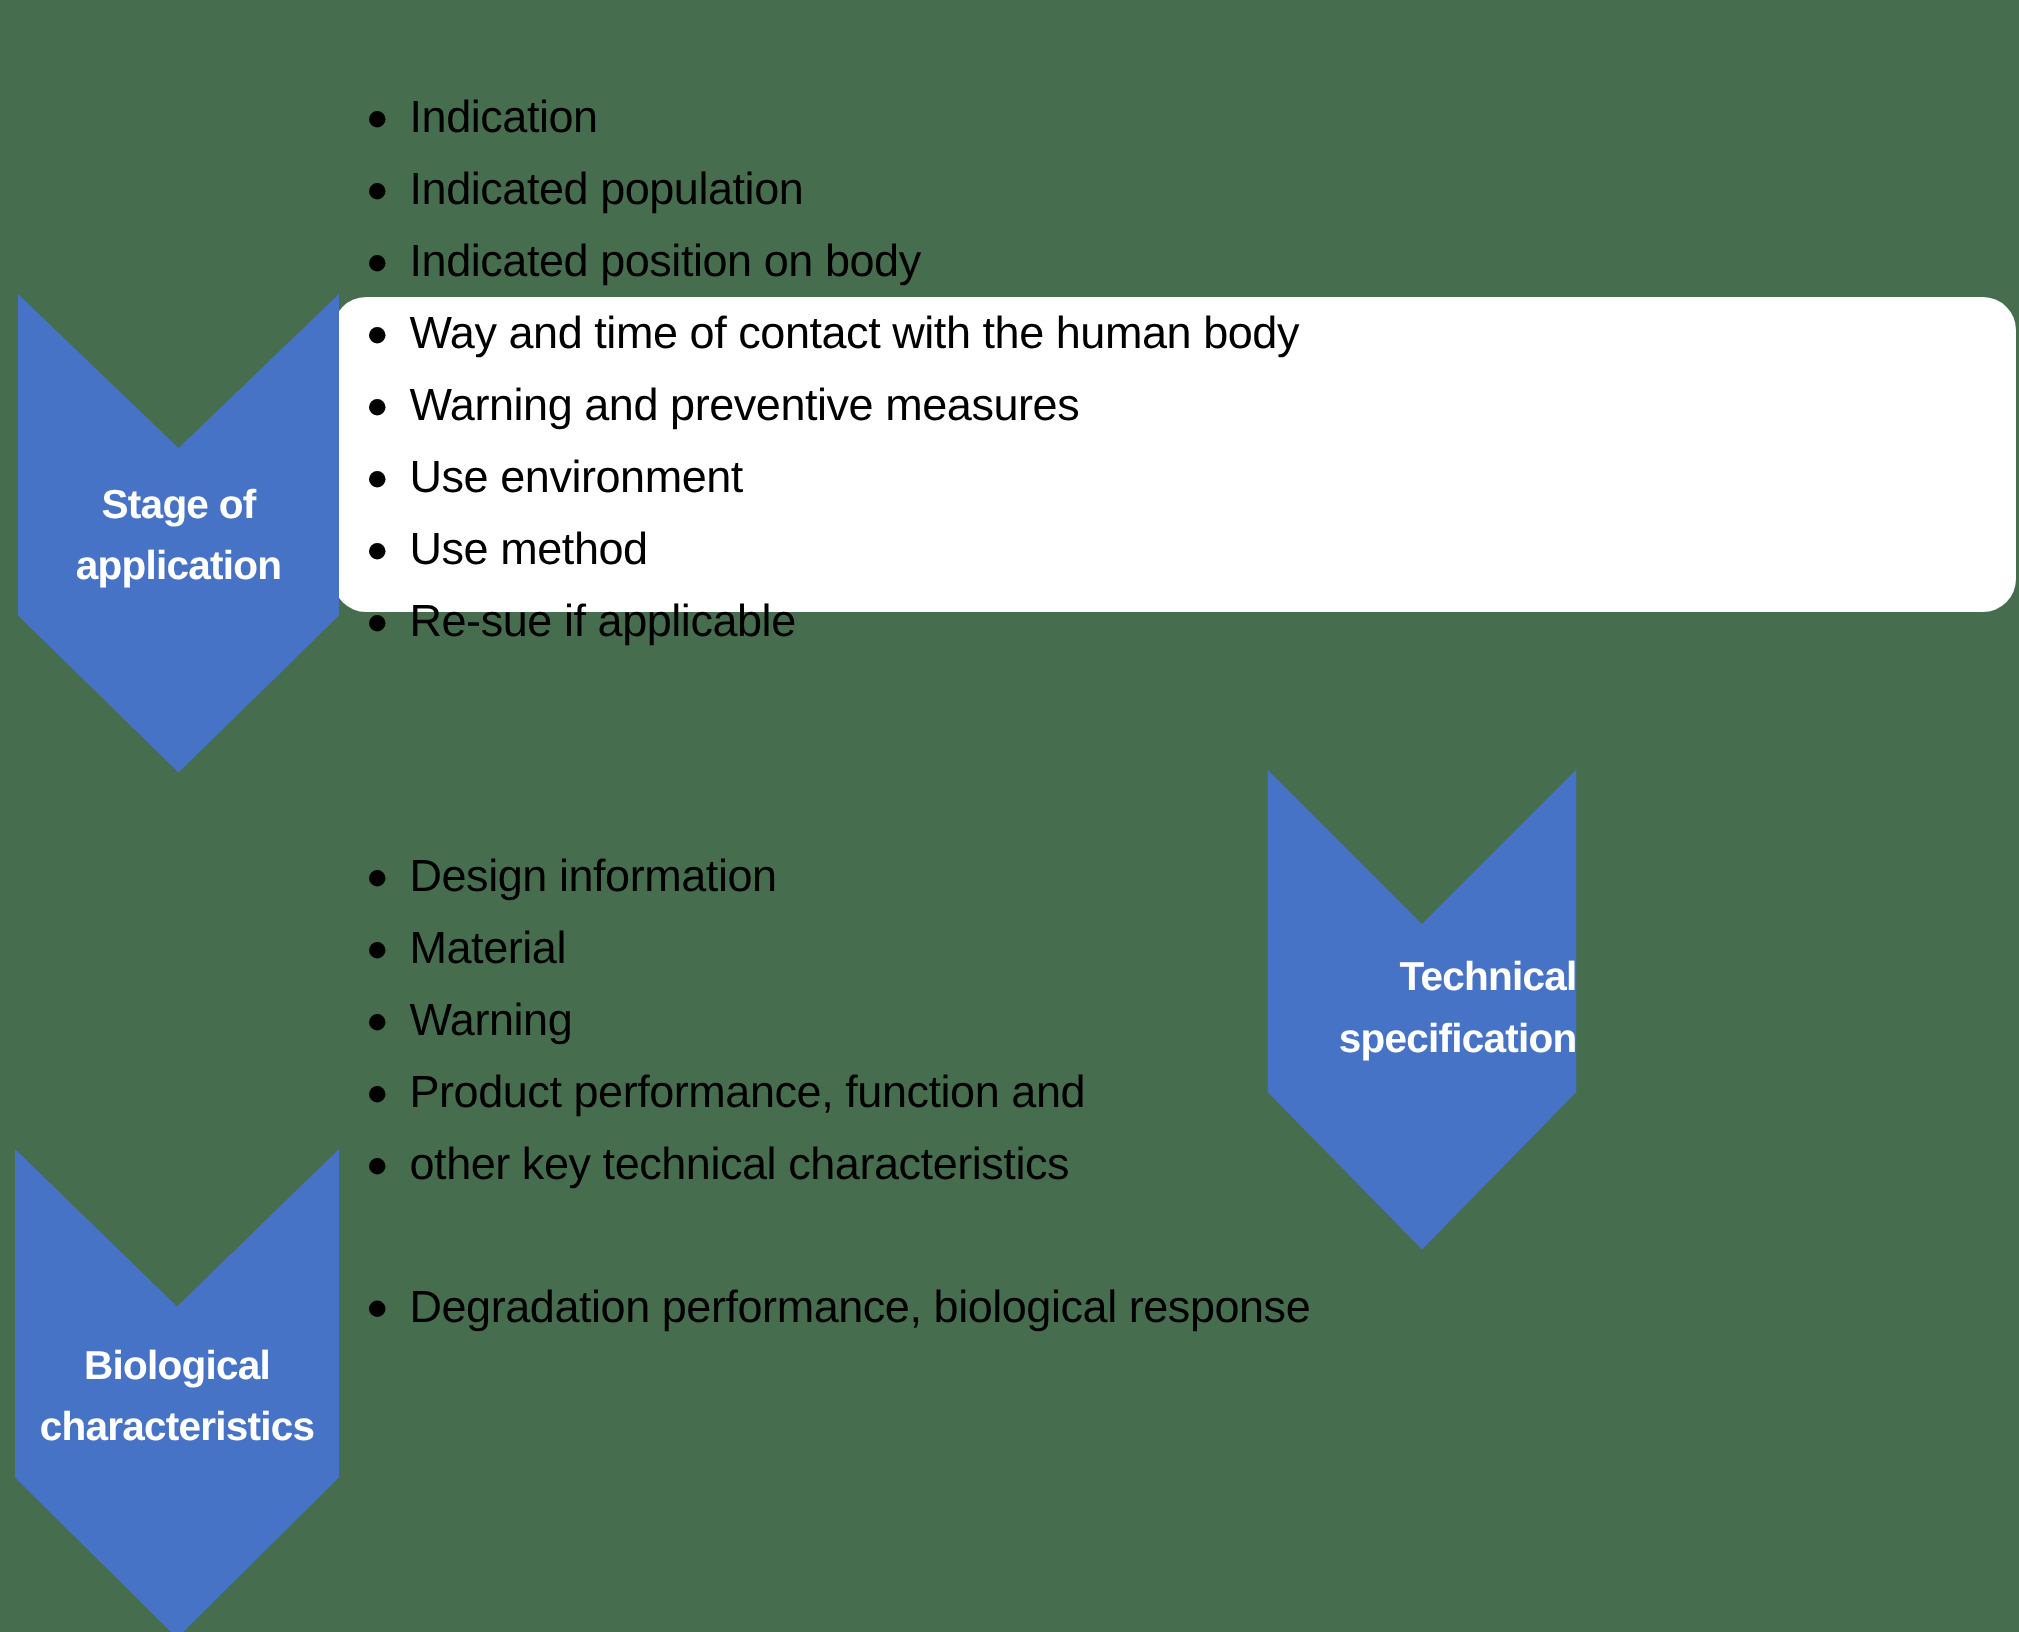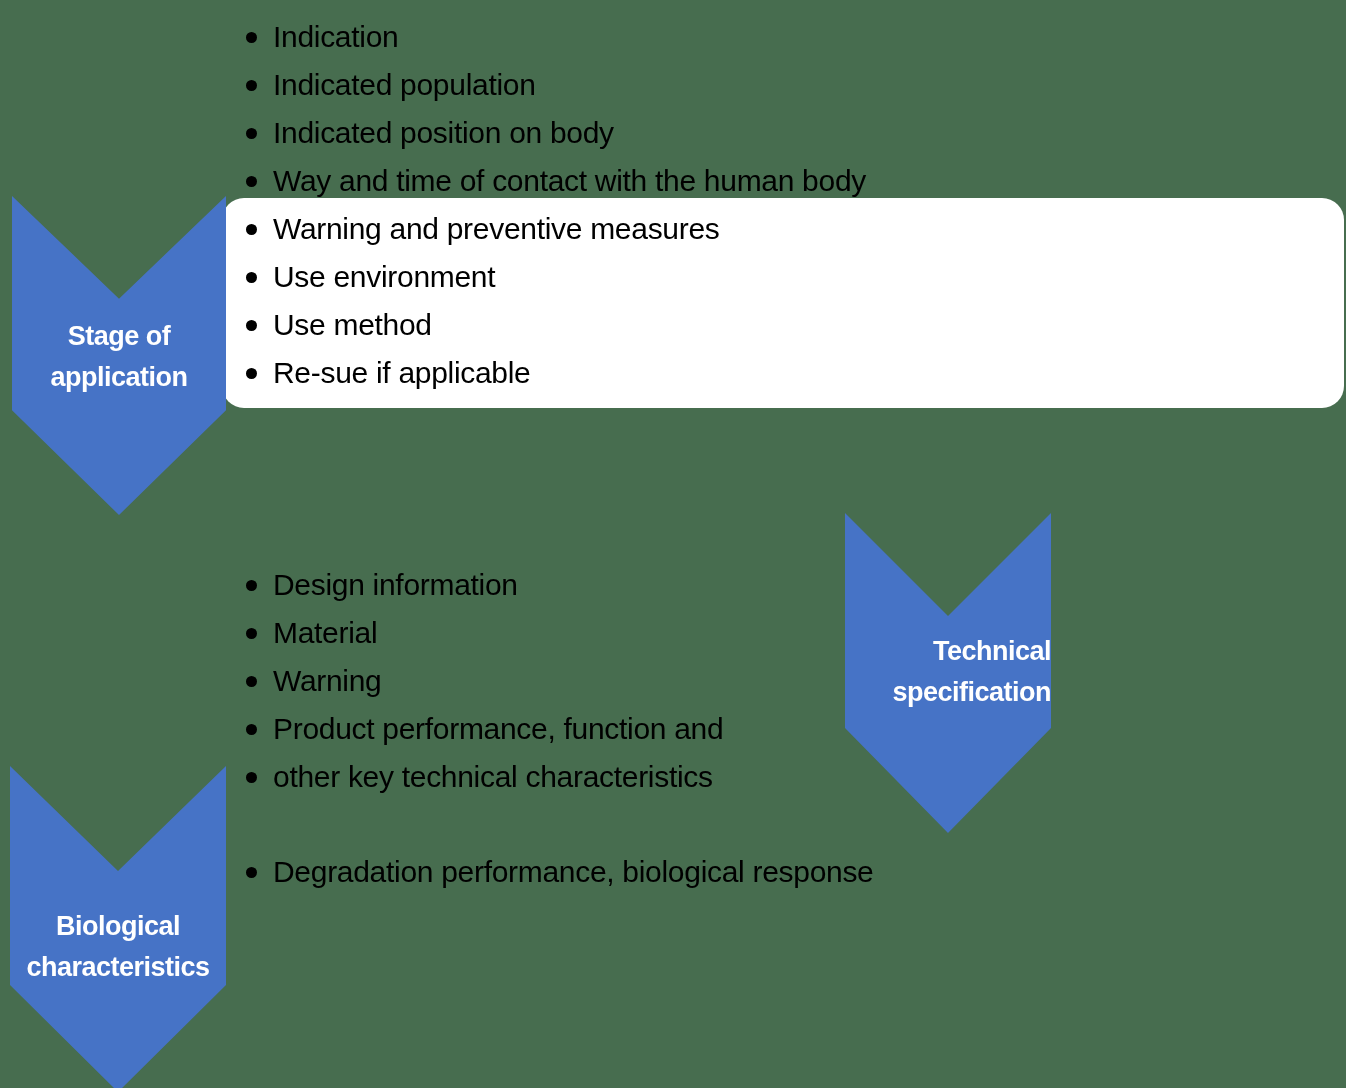--- a/index.html
+++ b/index.html
@@ -78,26 +78,26 @@
   </svg>
 
   <div class="chev-label label-1" style="color: rgb(255, 255, 255);">
     <div>Stage of</div>
     <div>application</div>
   </div>
   <div class="chev-label label-2" style="color: rgb(255, 255, 255); text-align: right;">
     <div>Technical</div>
     <div>specification</div>
   </div>
-  <div class="chev-label label-3" style="color: rgb(255, 255, 255); margin-top: 16px;">
+  <div class="chev-label label-3" style="color: rgb(255, 255, 255);">
     <div>Biological</div>
     <div>characteristics</div>
   </div>
 
-  <ul class="bullet-list list-scope" style="color: rgb(0, 0, 0);">
+  <ul class="bullet-list list-scope" style="color: rgb(0, 0, 0); margin-top: 42px;">
     <li>
         <span class="bullet"></span>
         <span>Indication</span>
       </li>
     <li>
         <span class="bullet"></span>
         <span>Indicated population</span>
       </li>
     <li>
         <span class="bullet"></span>

